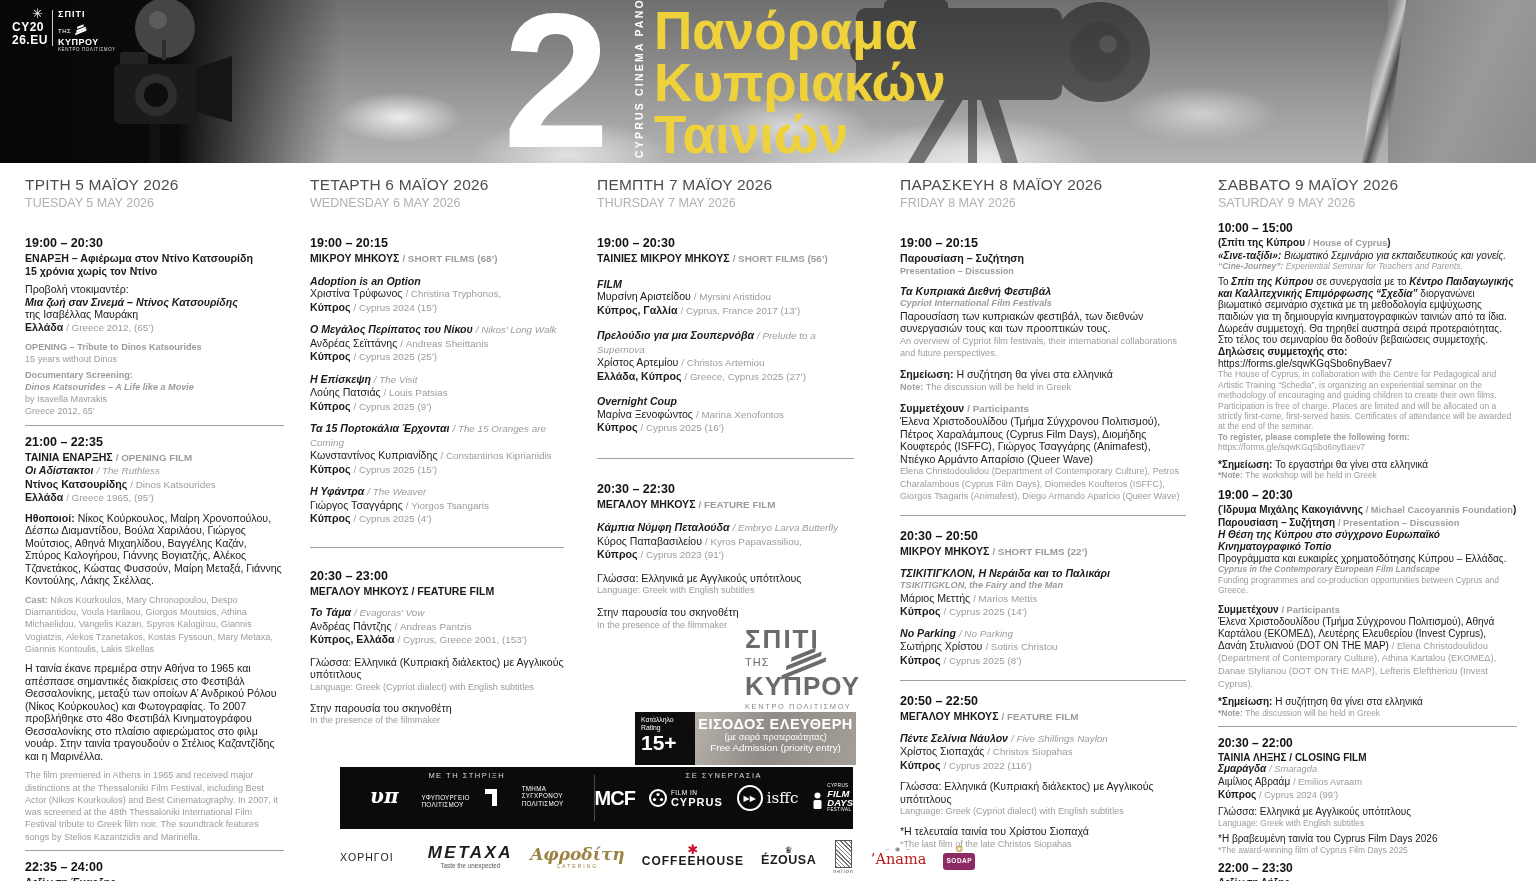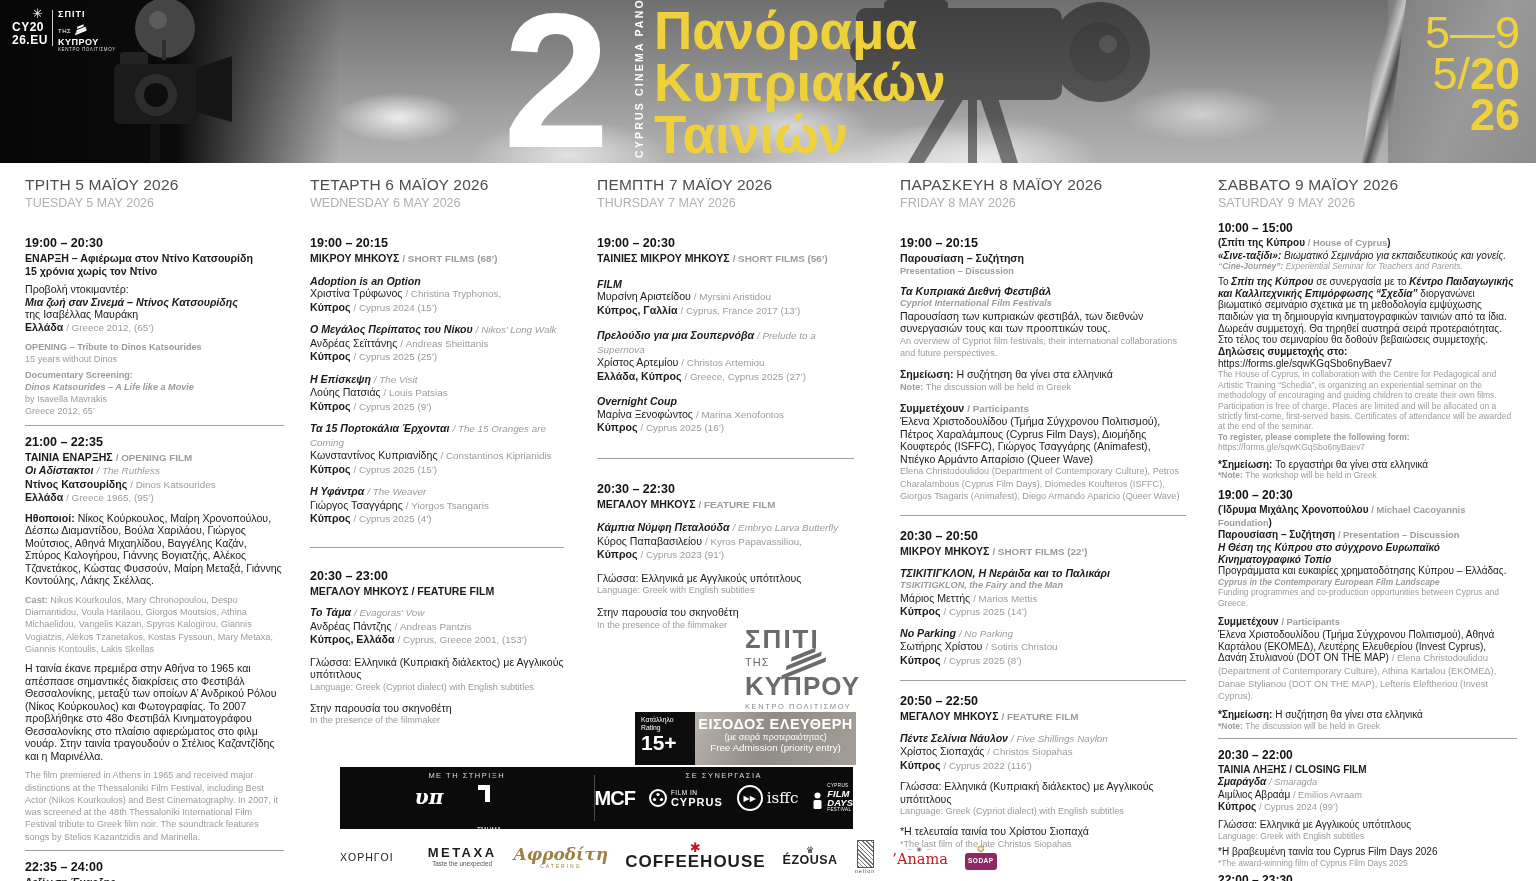--- a/index.html
+++ b/index.html
@@ -91,46 +91,46 @@
     color:#fff;text-align:center;padding-top:4px;}
   .ba-l1{font-size:14.5px;font-weight:800;letter-spacing:.5px;line-height:16px;}
   .ba-l2{font-size:8.8px;line-height:10px;}
   .ba-l3{font-size:9.8px;line-height:11px;}
   
   .partners{position:absolute;left:340px;top:767px;width:513px;height:62px;background:#0b0b0b;color:#fff;display:flex;}
   .pt-sec{flex:1;display:flex;flex-direction:column;align-items:center;padding-top:4px;}
   .pt-label{font-size:7.5px;letter-spacing:1.5px;color:#ddd;}
   .pt-row{display:flex;align-items:center;gap:14px;margin-top:4px;}
   .pt-div{width:1px;background:#4a4a4a;margin:8px 0;}
-  .gov{display:flex;align-items:flex-start;gap:23px;flex-direction:column;}
+  .gov{display:flex;align-items:flex-end;gap:23px;}
   .gov-mark{font-family:"DejaVu Serif",serif;font-style:italic;font-size:20px;font-weight:700;}
   .gov-txt{font-size:6.3px;line-height:7.2px;letter-spacing:.3px;}
   .mcf{font-size:20px;font-weight:800;letter-spacing:-1px;}
   .fic{display:flex;align-items:center;gap:4px;}
   .fic-txt .t1{font-size:6.5px;letter-spacing:.5px;}
   .fic-txt .t2{font-size:11px;font-weight:700;letter-spacing:1px;}
   .isffc{display:flex;align-items:center;gap:4px;}
   .isffc-circle{width:22px;height:22px;border-radius:50%;border:2px solid #fff;display:flex;align-items:center;justify-content:center;font-size:8px;}
   .isffc-txt{font-family:"DejaVu Serif",serif;font-size:15px;}
   .cfd{display:flex;align-items:flex-end;gap:4px;}
   .cfd-txt div{line-height:1;}
   .cfd-t1{font-size:4.5px;letter-spacing:.4px;}
   .cfd-t2{font-size:9.5px;font-weight:800;font-style:italic;}
   .cfd-t3{font-size:4.5px;letter-spacing:.4px;}
   
   .sponsors{position:absolute;left:340px;top:834px;width:600px;height:46px;display:flex;align-items:center;gap:17px;}
   .sp-label{font-size:10.5px;font-weight:400;letter-spacing:1px;color:#222;}
   .sp-div{width:1px;height:36px;background:#c4c4c4;}
   .logo-stack{display:flex;flex-direction:column;align-items:center;line-height:1.1;}
-  .metaxa-t{font-size:13px;font-weight:800;letter-spacing:2.5px;color:#1d1d1b;}
+  .metaxa-t{font-size:17px;font-weight:800;letter-spacing:2.5px;color:#1d1d1b;font-style:italic;}
   .metaxa-s{font-size:6.3px;color:#555;}
   .afroditi-t{font-family:"DejaVu Serif",serif;font-style:italic;font-weight:700;font-size:17px;color:#9C8245;}
   .afroditi-s{font-size:5px;letter-spacing:2px;color:#9C8245;}
   .ch-star{color:#C8102E;font-size:13px;line-height:10px;}
-  .ch-t{font-size:17px;font-weight:800;letter-spacing:1px;color:#1d1d1b;}
+  .ch-t{font-size:12px;font-weight:800;letter-spacing:1px;color:#1d1d1b;}
   .ez-mark{font-size:9px;color:#1d1d1b;line-height:8px;}
   .ez-t{font-size:12.5px;font-weight:800;letter-spacing:.5px;color:#1d1d1b;}
   .nelion-emblem{width:15px;height:26px;border:1px solid #555;
     background:repeating-linear-gradient(45deg,#777 0 1px,transparent 1px 3px);}
   .nelion-s{font-size:5.5px;color:#555;letter-spacing:1px;}
   .anama-m{font-size:6px;color:#777;letter-spacing:2px;}
   .anama-t{font-family:"DejaVu Serif",serif;font-size:14.5px;color:#b91c1c;}
   .sodap-sun{font-size:9px;color:#c99a2e;line-height:8px;}
   .sodap-box{width:32px;height:17px;background:#8D2A63;border-radius:3px;display:flex;align-items:center;justify-content:center;
     color:#fff;font-size:6.5px;font-weight:700;letter-spacing:.5px;}
@@ -184,25 +184,20 @@
       <div class="sm-l3">ΚΥΠΡΟΥ</div>
       <div class="sm-l4">ΚΕΝΤΡΟ ΠΟΛΙΤΙΣΜΟΥ</div>
     </div>
 
     <div class="big-num">2</div>
     <div class="vert-label">CYPRUS CINEMA PANORAMA</div>
     <div class="hero-title">
       <div>Πανόραμα</div>
       <div>Κυπριακών</div>
       <div>Ταινιών</div>
-    </div>
-    <div class="hero-dates">
-      <div>5—9</div>
-      <div><span>5/</span><b>20</b></div>
-      <div><b>26</b></div>
     </div>
   </header>
 
   <section class="day" id="day0">
     <h2 class="day-title">ΤΡΙΤΗ 5 ΜΑΪΟΥ 2026</h2>
     <div class="day-sub">TUESDAY 5 MAY 2026</div>
     <div class="day-body">
         <div class="time">19:00 – 20:30</div>
         <div class="line"><span class="s-b">ΕΝΑΡΞΗ – Αφιέρωμα στον Ντίνο Κατσουρίδη</span></div>
         <div class="line"><span class="s-b">15 χρόνια χωρίς τον Ντίνο</span></div>
@@ -380,21 +375,21 @@
         <div class="line"><span class="s-n">https://forms.gle/sqwKGqSbo6nyBaev7</span></div>
         <div class="line gl"><span class="s-g">The House of Cyprus, in collaboration with the Centre for Pedagogical and Artistic Training “Schedia”, is organizing an experiential seminar on the methodology of encouraging and guiding children to create their own films.</span></div>
         <div class="line gl"><span class="s-g">Participation is free of charge. Places are limited and will be allocated on a strictly first-come, first-served basis. Certificates of attendance will be awarded at the end of the seminar.</span></div>
         <div class="line gl"><span class="s-gb">To register, please complete the following form:</span></div>
         <div class="line gl"><span class="s-g">https://forms.gle/sqwKGqSbo6nyBaev7</span></div>
         <div style="height: 6px;"></div>
         <div class="line"><span class="s-b">*Σημείωση: </span><span class="s-n">Το εργαστήρι θα γίνει στα ελληνικά</span></div>
         <div class="line gl"><span class="s-gb">*Note: </span><span class="s-g">The workshop will be held in Greek</span></div>
         <div style="height: 7px;"></div>
         <div class="time">19:00 – 20:30</div>
-        <div class="line"><span class="s-b">(Ίδρυμα Μιχάλης Χρονοπούλου </span><span class="s-gb">/ Michael Cacoyannis Foundation</span><span class="s-b">)</span></div>
+        <div class="line"><span class="s-b">(Ίδρυμα Μιχάλης Κακογιάννης </span><span class="s-gb">/ Michael Cacoyannis Foundation</span><span class="s-b">)</span></div>
         <div class="line"><span class="s-b">Παρουσίαση – Συζήτηση </span><span class="s-gb">/ Presentation – Discussion</span></div>
         <div class="line"><span class="s-bi">Η Θέση της Κύπρου στο σύγχρονο Ευρωπαϊκό Κινηματογραφικό Τοπίο</span></div>
         <div class="line"><span class="s-n">Προγράμματα και ευκαιρίες χρηματοδότησης Κύπρου – Ελλάδας.</span></div>
         <div class="line gl"><span class="s-gbi">Cyprus in the Contemporary European Film Landscape</span></div>
         <div class="line gl"><span class="s-g">Funding programmes and co-production opportunities between Cyprus and Greece.</span></div>
         <div style="height: 8px;"></div>
         <div class="line"><span class="s-b">Συμμετέχουν </span><span class="s-gb">/ Participants</span></div>
         <div class="line"><span class="s-n">Έλενα Χριστοδουλίδου (Τμήμα Σύγχρονου Πολιτισμού), Αθηνά Καρτάλου (ΕΚΟΜΕΔ), Λευτέρης Ελευθερίου (Invest Cyprus), Δανάη Στυλιανού (DOT ON THE MAP) </span><span class="s-g">/ Elena Christodoulidou (Department of Contemporary Culture), Athina Kartalou (ΕΚΟΜΕΔ), Danae Stylianou (DOT ON THE MAP), Lefteris Eleftheriou (Invest Cyprus).</span></div>
         <div style="height: 6px;"></div>
         <div class="line"><span class="s-b">*Σημείωση: </span><span class="s-n">Η συζήτηση θα γίνει στα ελληνικά</span></div>

